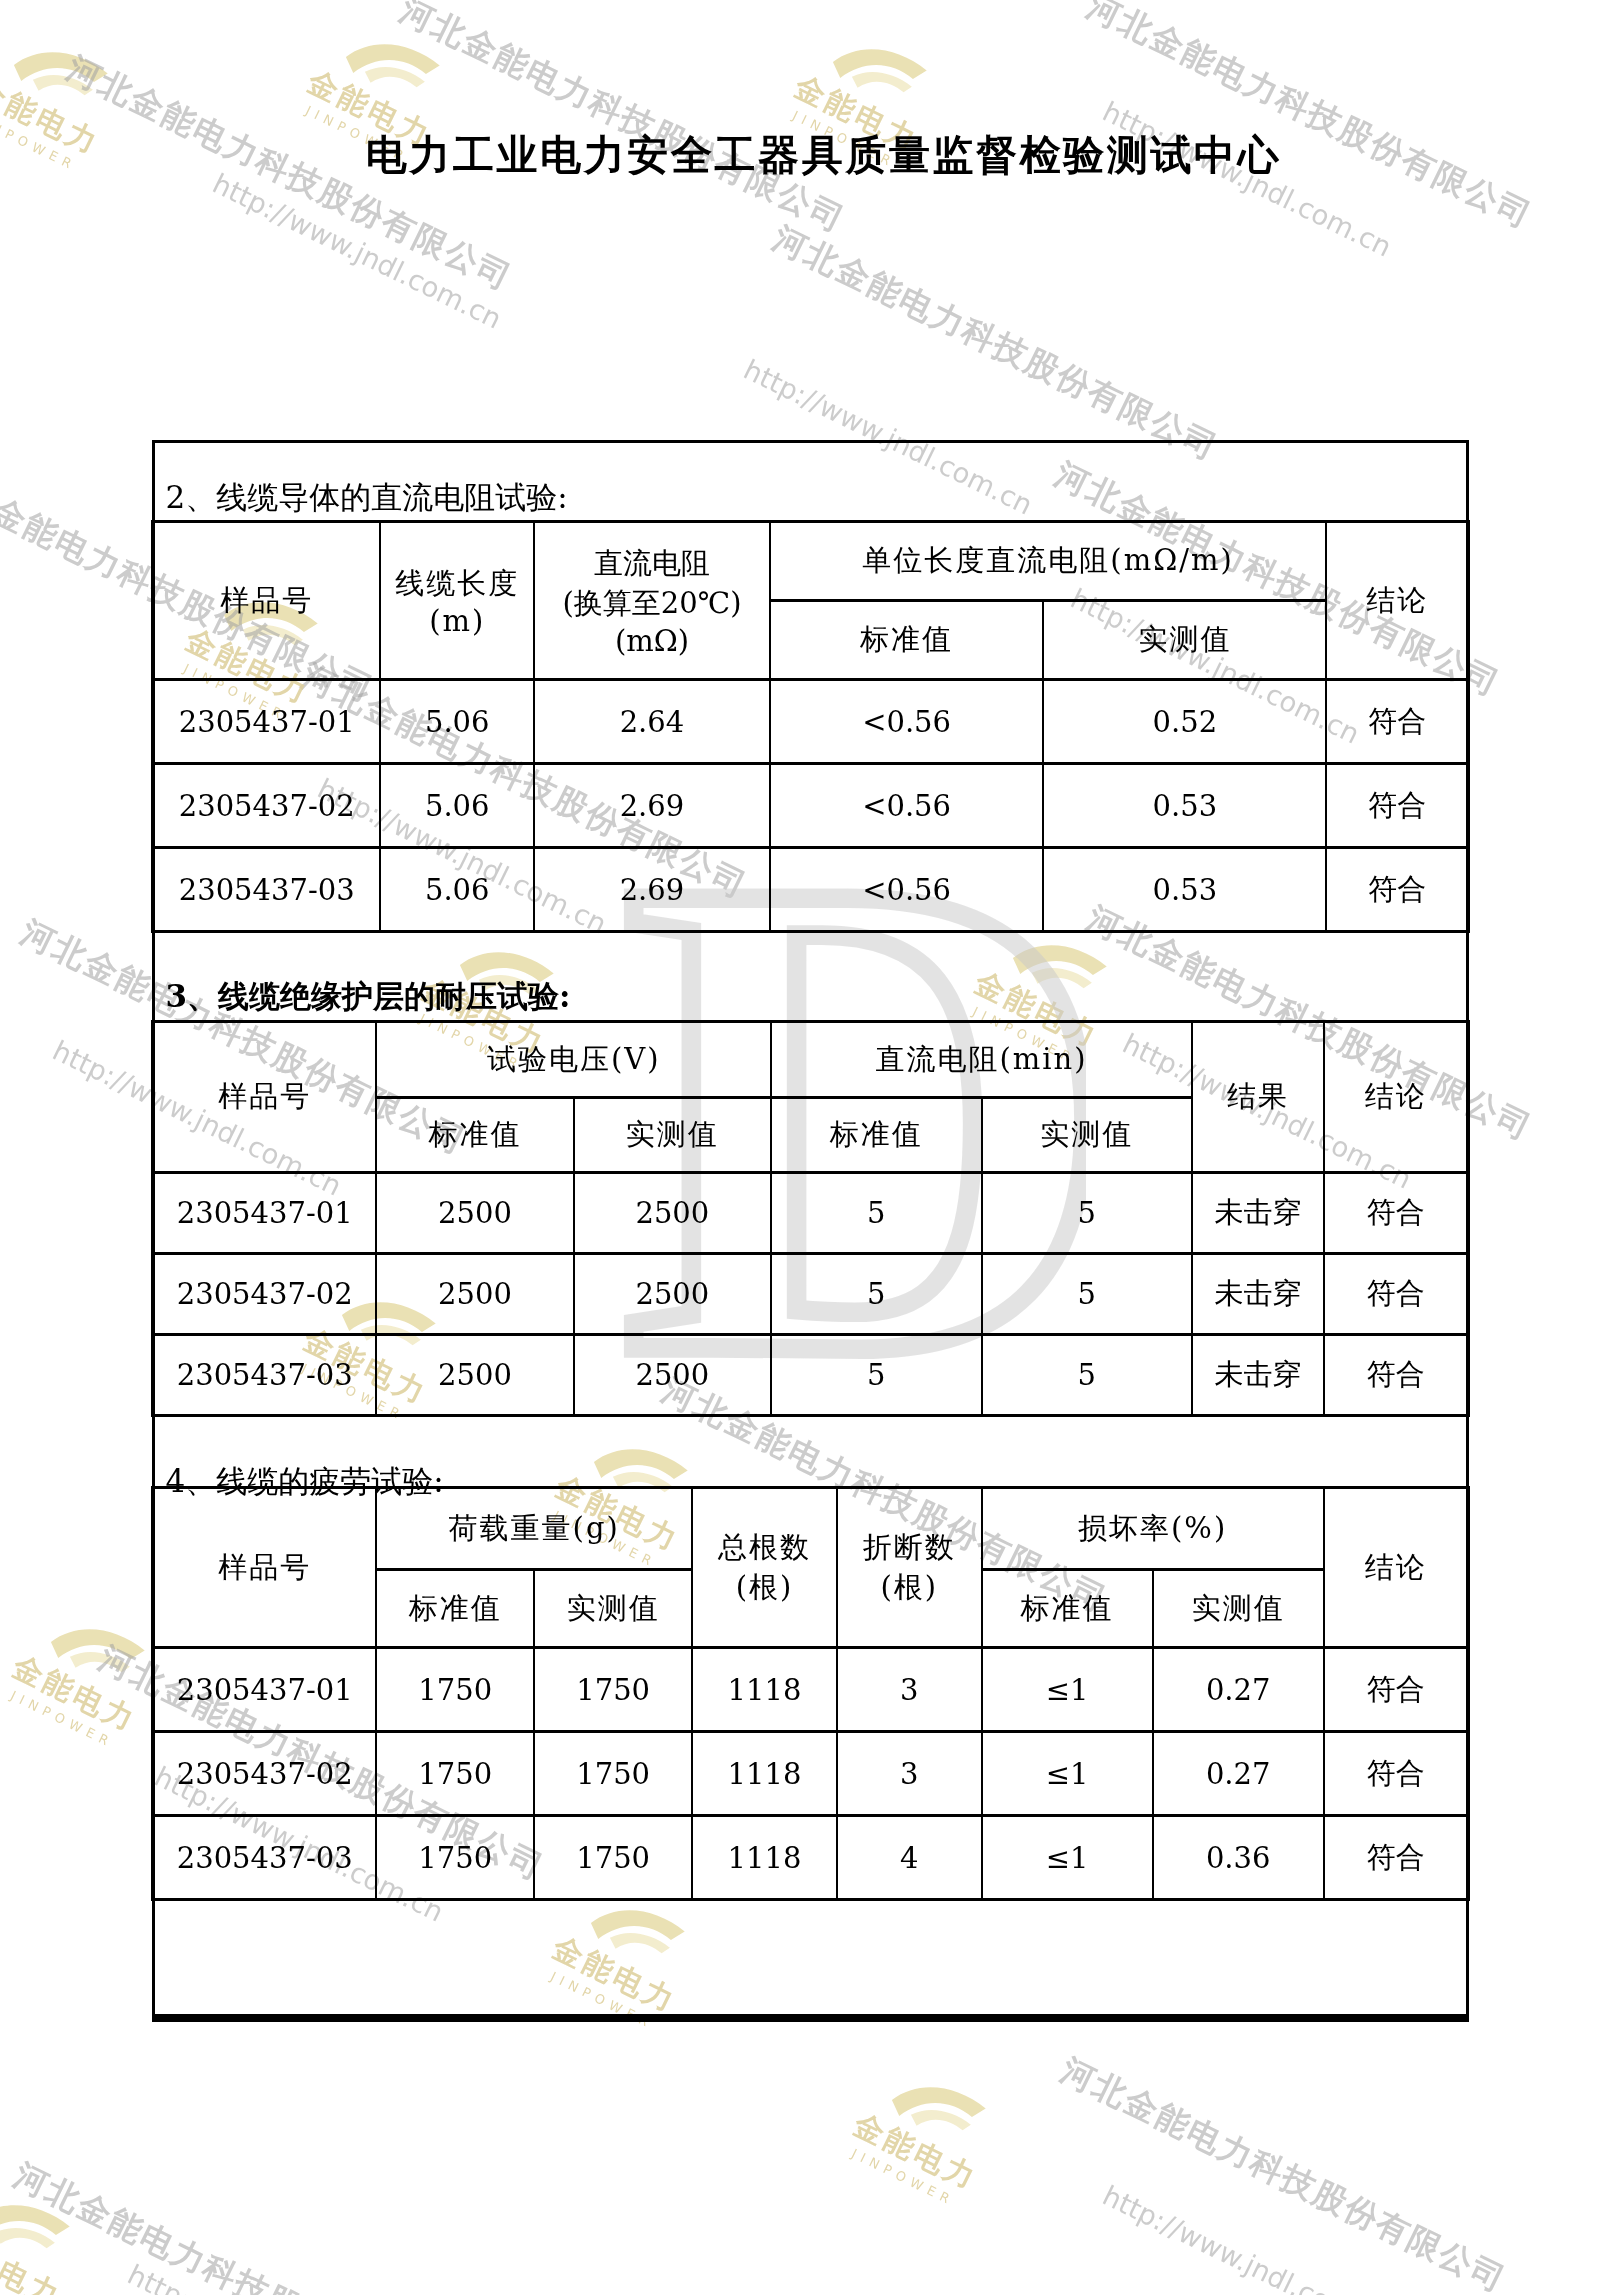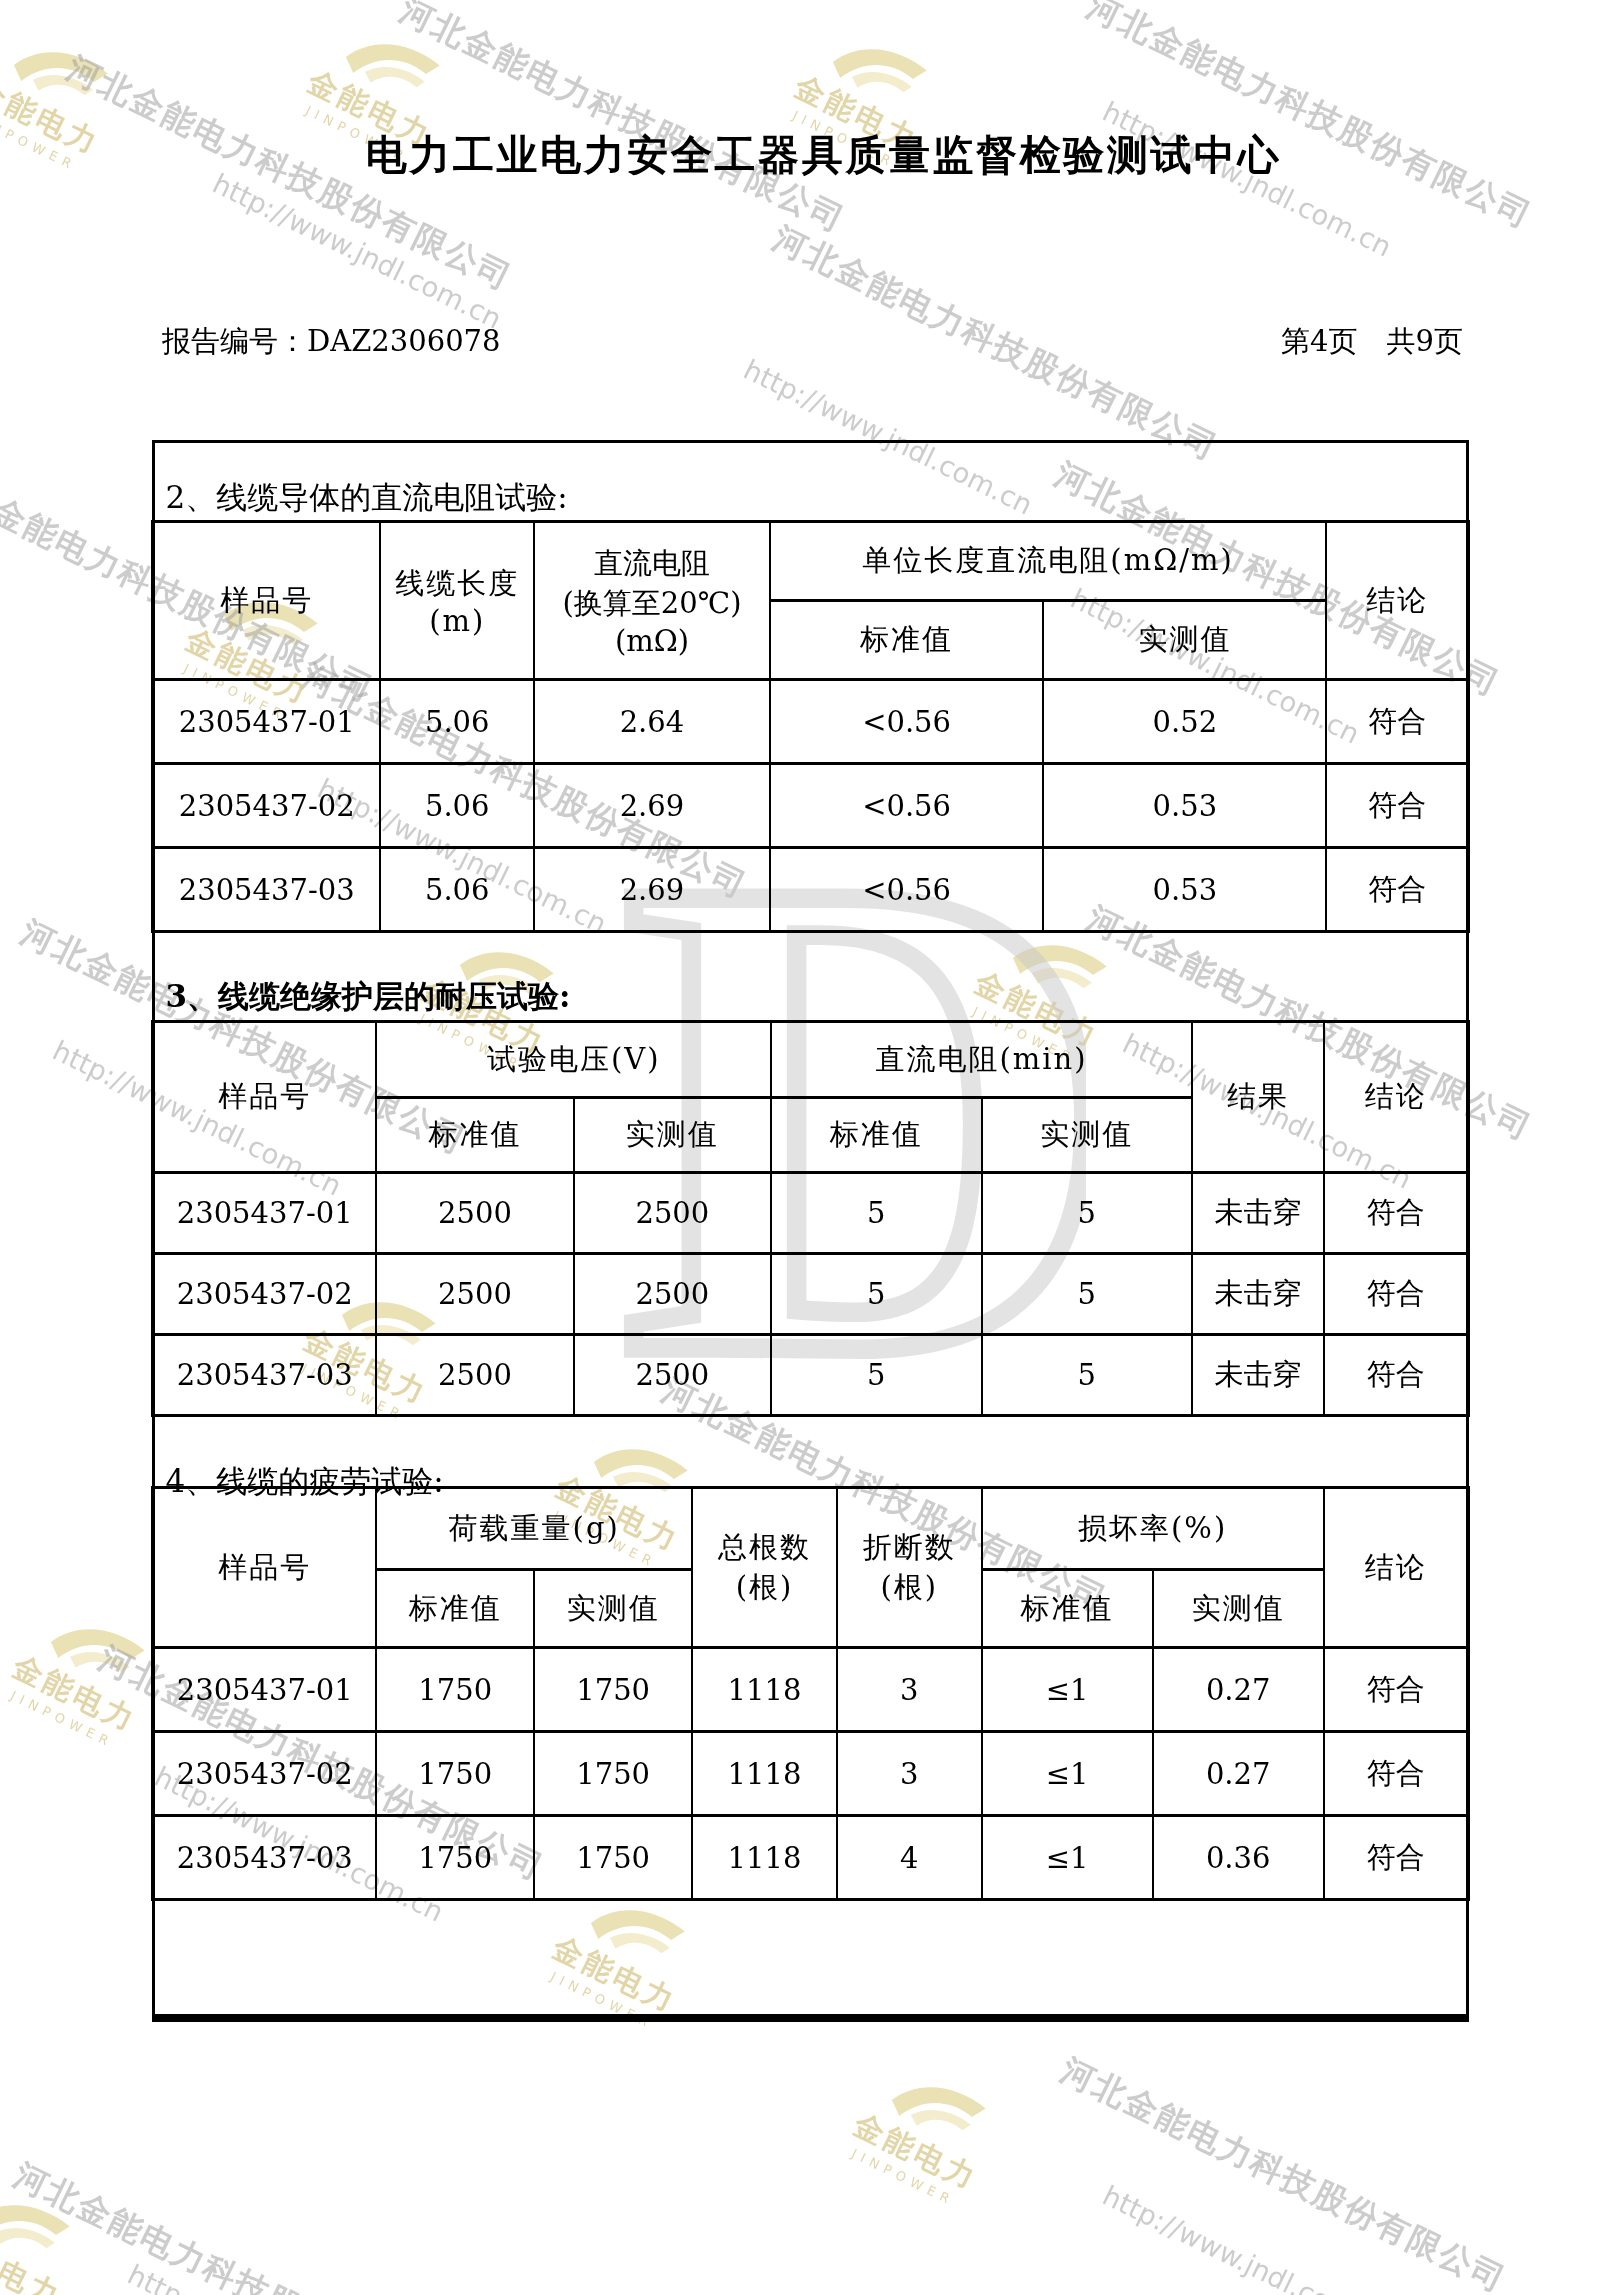--- a/index.html
+++ b/index.html
@@ -175,24 +175,20 @@
           <path d="M42 82 C62 56 98 46 136 54 L128 68 C100 62 74 68 58 94 Z" fill="#f2eac6"></path>
         </svg>
       <div class="wm-logo-text">金能电力</div>
       <div class="wm-logo-sub">JINPOWER</div>
     </div>
     <span class="wm-text" style="left:26px;top:2153px;">河北金能电力科技股份有限公司</span>
     <span class="wm-url" style="left:137px;top:2258px;">http://www.jndl.com.cn</span>
   </div>
 
   <div class="h1">电力工业电力安全工器具质量监督检验测试中心</div>
-  <div class="meta1">
-    <span><span>报告编号：</span><span>DAZ2306078</span></span>
-    <span>第4页　共9页</span>
-  </div>
 
   <div class="box">
 
     <div class="sec sec1">2、线缆导体的直流电阻试验:</div>
     <table class="report-table t1">
       <colgroup>
           <col style="width:17.3%">
           <col style="width:11.7%">
           <col style="width:17.9%">
           <col style="width:20.8%">

